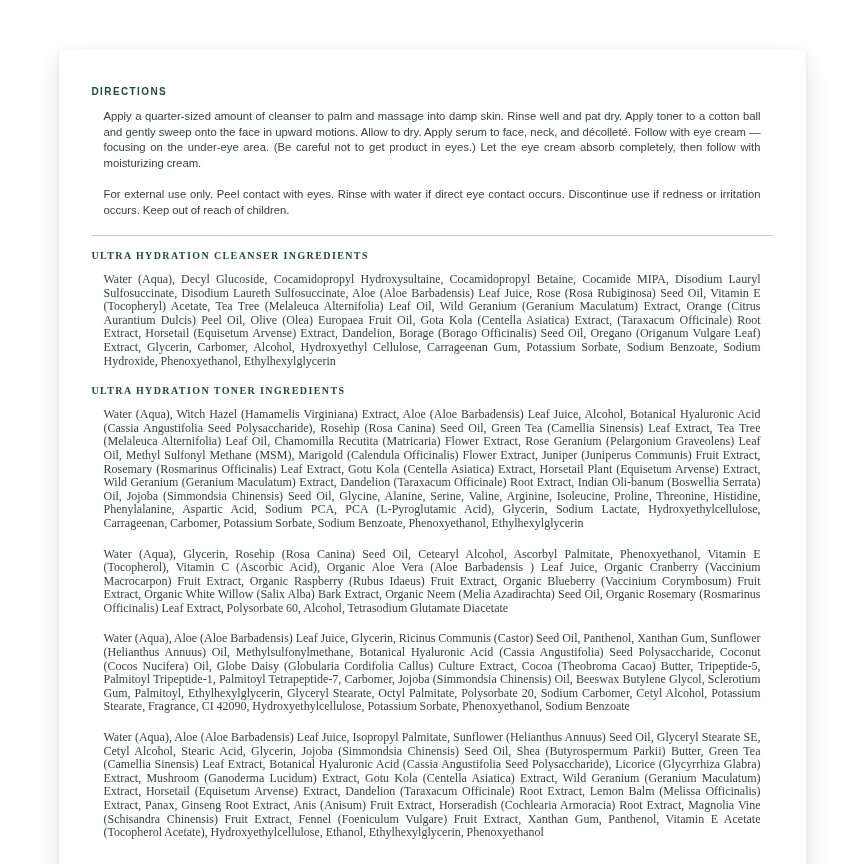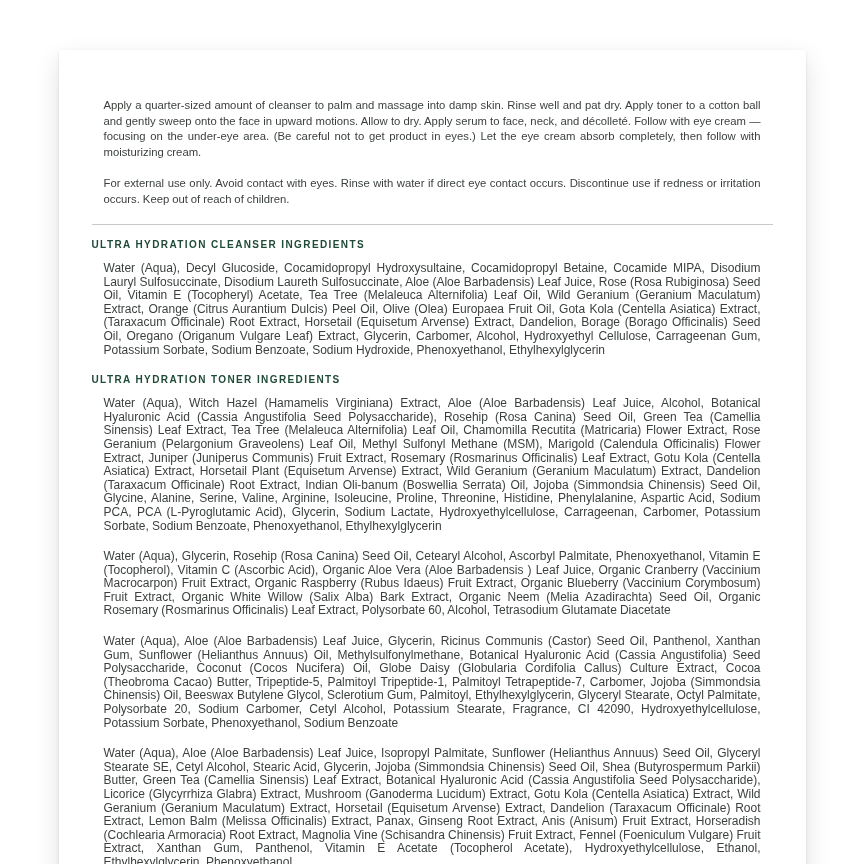--- a/index.html
+++ b/index.html
@@ -47,35 +47,37 @@
   .para-gap {
     margin-bottom: 16px;
   }
   .divider {
     border: none;
     border-top: 1px solid #c8cac8;
     margin: 17px 0 14px 0;
   }
   .ingredients-block {
     margin-bottom: 17px;
+    font-family: Liberation Serif, serif;
   }
   .ingredients-text {
     font-size: 12px;
     line-height: 13.6px;
   }
 </style>
 </head>
 <body>
 
 <div class="page">
   <main class="card">
 
     <section>
+      <h2 class="heading">DIRECTIONS</h2>
       <p class="body-text directions-text para-gap">Apply a quarter-sized amount of cleanser to palm and massage into damp skin. Rinse well and pat dry. Apply toner to a cotton ball and gently sweep onto the face in upward motions. Allow to dry. Apply serum to face, neck, and décolleté. Follow with eye cream — focusing on the under-eye area. (Be careful not to get product in eyes.) Let the eye cream absorb completely, then follow with moisturizing cream.</p>
-      <p class="body-text directions-text">For external use only. Avoid contact with eyes. Rinse with water if direct eye contact occurs. Discontinue use if redness or irritation occurs. Keep out of reach of children.</p>
+      <p class="body-text directions-text">For external use only. Peel contact with eyes. Rinse with water if direct eye contact occurs. Discontinue use if redness or irritation occurs. Keep out of reach of children.</p>
     </section>
 
     <hr class="divider">
 
     <section class="ingredients-block">
       <h2 class="heading">ULTRA HYDRATION CLEANSER INGREDIENTS</h2>
       <p class="body-text ingredients-text">Water (Aqua), Decyl Glucoside, Cocamidopropyl Hydroxysultaine, Cocamidopropyl Betaine, Cocamide MIPA, Disodium Lauryl Sulfosuccinate, Disodium Laureth Sulfosuccinate, Aloe (Aloe Barbadensis) Leaf Juice, Rose (Rosa Rubiginosa) Seed Oil, Vitamin E (Tocopheryl) Acetate, Tea Tree (Melaleuca Alternifolia) Leaf Oil, Wild Geranium (Geranium Maculatum) Extract, Orange (Citrus Aurantium Dulcis) Peel Oil, Olive (Olea) Europaea Fruit Oil, Gota Kola (Centella Asiatica) Extract, (Taraxacum Officinale) Root Extract, Horsetail (Equisetum Arvense) Extract, Dandelion, Borage (Borago Officinalis) Seed Oil, Oregano (Origanum Vulgare Leaf) Extract, Glycerin, Carbomer, Alcohol, Hydroxyethyl Cellulose, Carrageenan Gum, Potassium Sorbate, Sodium Benzoate, Sodium Hydroxide, Phenoxyethanol, Ethylhexylglycerin</p>
     </section>
 
     <section class="ingredients-block">

